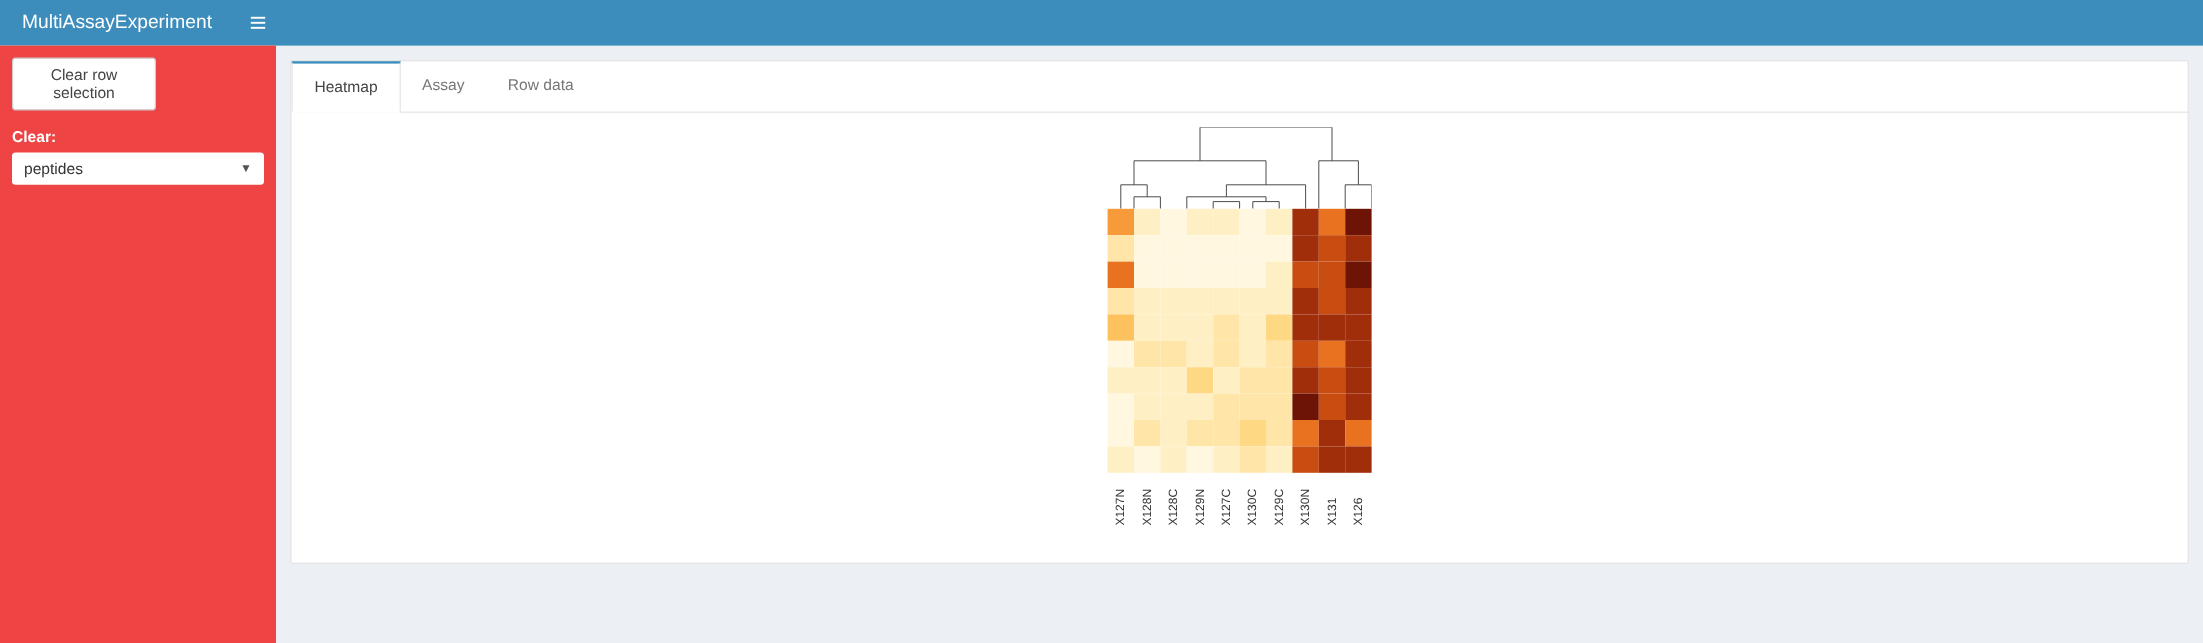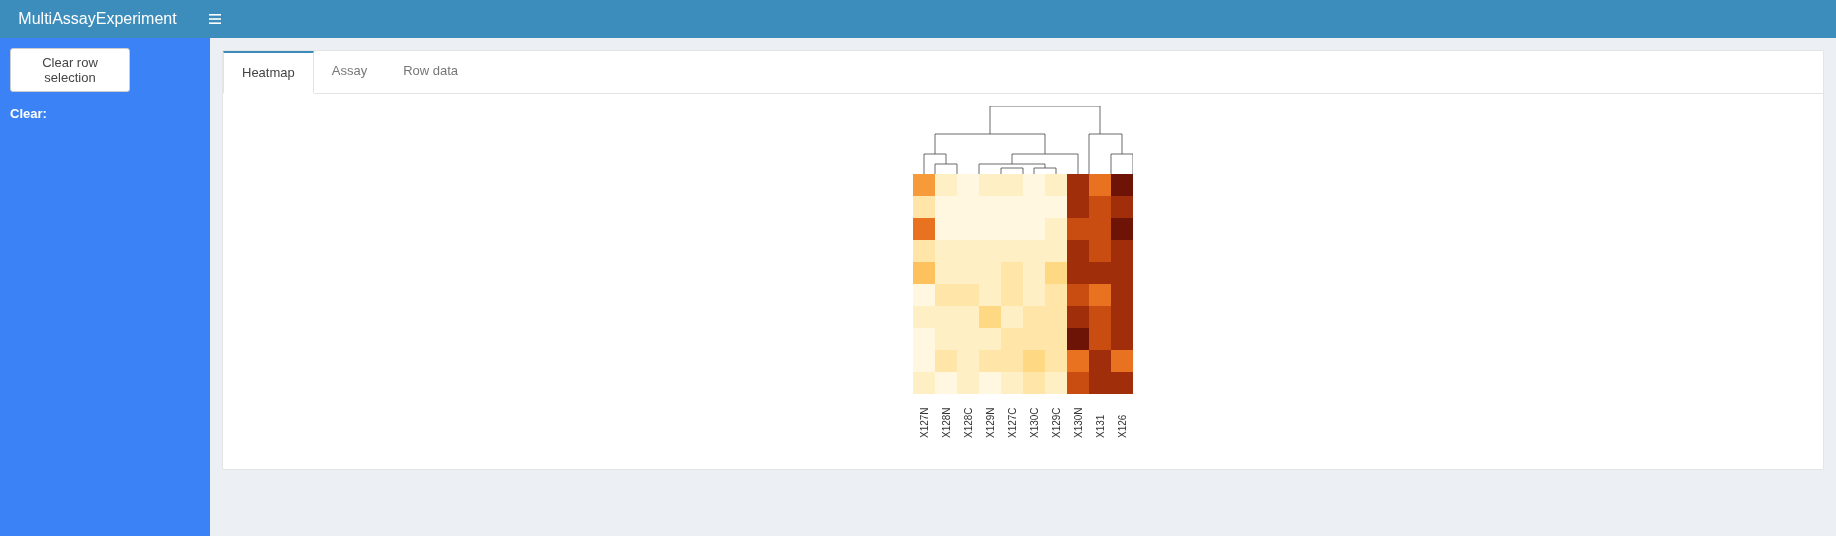--- a/index.html
+++ b/index.html
@@ -1,21 +1,21 @@
 <!DOCTYPE html>
 <html><head>
 <meta charset="utf-8">
 <style>
   * { box-sizing: border-box; margin: 0; padding: 0; }
   body { font-family: "Helvetica Neue", Arial, sans-serif; background: #ecf0f5; color: #333; }
   .topbar { display: flex; align-items: stretch; height: 38px; background: #3c8dbc; color: #fff; }
   .brand { width: 195px; display: flex; align-items: center; justify-content: center; font-size: 16px; font-weight: 400; }
   .toggle { width: 40px; display: flex; align-items: center; justify-content: center; cursor: pointer; }
   .main { display: flex; min-height: calc(100vh - 38px); }
-  .sidebar { width: 210px; background: #3b82f6; color: #fff; padding: 10px; flex-shrink: 0; }
+  .sidebar { width: 230px; background: #ef4444; color: #fff; padding: 10px; flex-shrink: 0; }
   .btn-clear { width: 120px; background: #fff; color: #444; border: 1px solid #ccc; border-radius: 3px; padding: 6px 10px; font-size: 13px; cursor: pointer; }
   .label { font-weight: 700; font-size: 13px; margin-top: 14px; margin-bottom: 6px; display: block; }
   .select { position: relative; background: #fff; color: #333; border-radius: 3px; padding: 6px 28px 6px 10px; font-size: 13px; cursor: pointer; }
   .select .caret { position: absolute; right: 10px; top: 50%; transform: translateY(-50%); font-size: 10px; color: #555; }
   .content { flex: 1; padding: 12px; }
   .panel { background: #fff; border: 1px solid #e4e4e4; border-radius: 2px; min-height: 420px; position: relative; }
   .tabs { display: flex; border-bottom: 1px solid #e4e4e4; }
   .tab { padding: 12px 18px; font-size: 13px; color: #777; cursor: pointer; border-bottom: 2px solid transparent; }
   .tab.active { color: #444; border-top: 2px solid #3c8dbc; border-left: 1px solid #e4e4e4; border-right: 1px solid #e4e4e4; margin-bottom: -1px; background: #fff; }
   .plot-area { position: relative; height: 370px; }
@@ -40,20 +40,24 @@
       <rect x="1" y="6.2" width="12" height="1.6" fill="#fff"></rect>
       <rect x="1" y="10.4" width="12" height="1.6" fill="#fff"></rect>
     </svg>
   </div>
 </div>
 
 <div class="main">
   <aside class="sidebar">
     <button class="btn-clear">Clear row selection</button>
     <label class="label">Clear:</label>
+    <div class="select">
+      <span>peptides</span>
+      <span class="caret">▼</span>
+    </div>
   </aside>
 
   <section class="content">
     <div class="panel">
       <div class="tabs">
         <div class="tab active">Heatmap</div>
         <div class="tab">Assay</div>
         <div class="tab">Row data</div>
       </div>
 

